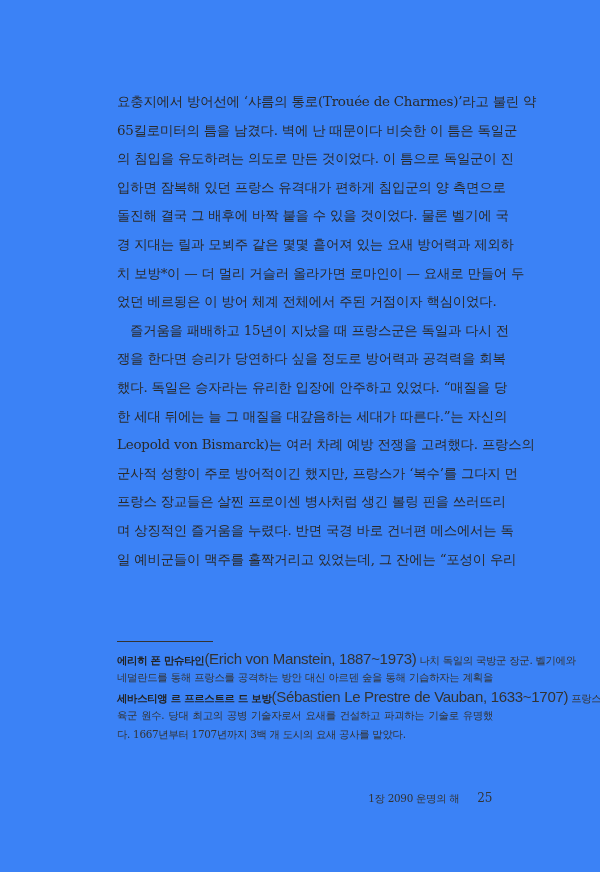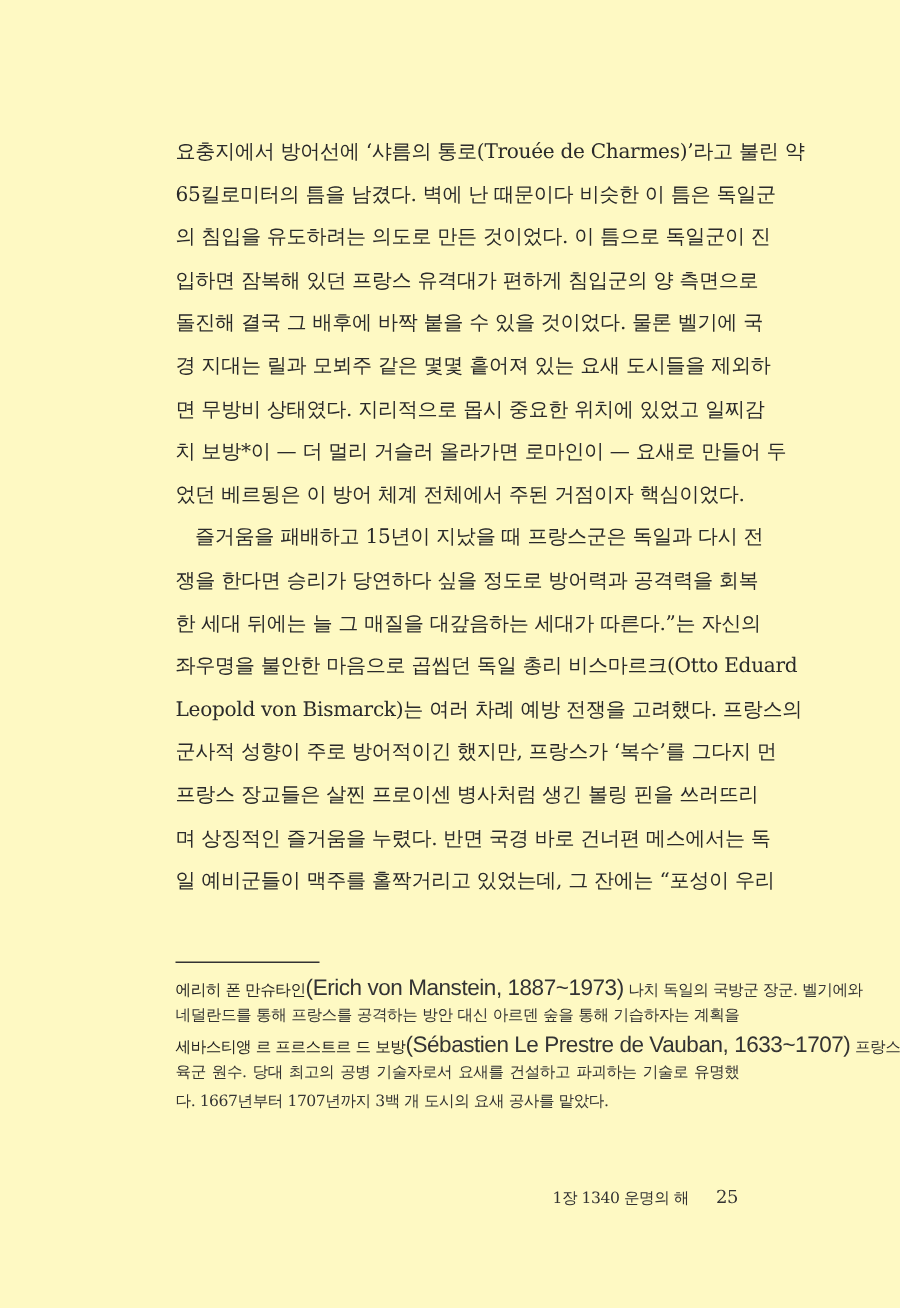--- a/index.html
+++ b/index.html
@@ -1,18 +1,18 @@
 <!DOCTYPE html>
 <html><head>
 <meta charset="utf-8">
 <style>
   html, body { margin: 0; padding: 0; background: #ffffff; }
   body { width: 600px; height: 872px; position: relative; overflow: hidden; }
   .page {
-    position: absolute; left: 0; top: 0; width: 600px; height: 872px; background: #fef9c3;
+    position: absolute; left: 0; top: 0; width: 600px; height: 872px; background: #3b82f6;
   }
   .body-text {
     position: absolute; left: 117px; top: 88px; width: 376px;
     font-family: "DejaVu Serif", "Liberation Serif", serif;
     font-size: 13.4px; line-height: 28.6px; color: #2a2a2a;
     letter-spacing: -0.2px;
   }
   .body-text .line { display: block; white-space: nowrap; text-align: justify; text-align-last: justify; height: 28.6px; }
   .body-text .line.last { text-align-last: left; }
   .body-text .line.indent { padding-left: 13px; }
@@ -20,48 +20,47 @@
     position: absolute; left: 117px; top: 641px; width: 96px; height: 0;
     border-top: 1px solid #333333;
   }
   .footnotes {
     position: absolute; left: 117px; top: 649px; width: 376px;
     font-family: "DejaVu Serif", "Liberation Serif", serif;
     font-size: 10.4px; line-height: 19px; color: #333333; letter-spacing: -0.3px;
   }
   .footnotes .line { display: block; white-space: nowrap; text-align: justify; text-align-last: justify; height: 19px; }
   .footnotes .line.last { text-align-last: left; }
-  .footnotes .term { font-family: "DejaVu Sans", "Liberation Sans", sans-serif; font-weight: normal; color: #222; }
+  .footnotes .term { font-family: "DejaVu Sans", "Liberation Sans", sans-serif; font-weight: bold; color: #222; }
   .footnotes .latin { font-family: "Liberation Sans", "DejaVu Sans", sans-serif; font-size: 15px; }
   .running-footer {
     position: absolute; left: 360px; top: 791px; width: 132px; text-align: right;
     font-family: "DejaVu Serif", "Liberation Serif", serif; font-size: 10.4px; color: #333;
     letter-spacing: -0.3px;
   }
   .running-footer .page-num { font-size: 12px; margin-left: 18px; }
 </style>
 </head>
 <body>
 
 <div class="page">
 
   <div class="body-text">
     <span class="line">요충지에서 방어선에 ‘샤름의 통로(Trouée de Charmes)’라고 불린 약</span>
     <span class="line">65킬로미터의 틈을 남겼다. 벽에 난 때문이다 비슷한 이 틈은 독일군</span>
     <span class="line">의 침입을 유도하려는 의도로 만든 것이었다. 이 틈으로 독일군이 진</span>
     <span class="line">입하면 잠복해 있던 프랑스 유격대가 편하게 침입군의 양 측면으로</span>
     <span class="line">돌진해 결국 그 배후에 바짝 붙을 수 있을 것이었다. 물론 벨기에 국</span>
-    <span class="line">경 지대는 릴과 모뵈주 같은 몇몇 흩어져 있는 요새 도시들을 제외하</span>
-    <span class="line">면 무방비 상태였다. 지리적으로 몹시 중요한 위치에 있었고 일찌감</span>
+    <span class="line">경 지대는 릴과 모뵈주 같은 몇몇 흩어져 있는 요새 방어력과 제외하</span>
     <span class="line">치 보방*이 — 더 멀리 거슬러 올라가면 로마인이 — 요새로 만들어 두</span>
     <span class="line last">었던 베르됭은 이 방어 체계 전체에서 주된 거점이자 핵심이었다.</span>
     <span class="line indent">즐거움을 패배하고 15년이 지났을 때 프랑스군은 독일과 다시 전</span>
     <span class="line">쟁을 한다면 승리가 당연하다 싶을 정도로 방어력과 공격력을 회복</span>
+    <span class="line">했다. 독일은 승자라는 유리한 입장에 안주하고 있었다. “매질을 당</span>
     <span class="line">한 세대 뒤에는 늘 그 매질을 대갚음하는 세대가 따른다.”는 자신의</span>
-    <span class="line">좌우명을 불안한 마음으로 곱씹던 독일 총리 비스마르크(Otto Eduard</span>
     <span class="line">Leopold von Bismarck)는 여러 차례 예방 전쟁을 고려했다. 프랑스의</span>
     <span class="line">군사적 성향이 주로 방어적이긴 했지만, 프랑스가 ‘복수’를 그다지 먼</span>
     <span class="line">프랑스 장교들은 살찐 프로이센 병사처럼 생긴 볼링 핀을 쓰러뜨리</span>
     <span class="line">며 상징적인 즐거움을 누렸다. 반면 국경 바로 건너편 메스에서는 독</span>
     <span class="line">일 예비군들이 맥주를 홀짝거리고 있었는데, 그 잔에는 “포성이 우리</span>
   </div>
 
   <div class="footnote-rule"></div>
 
   <div class="footnotes">
@@ -70,16 +69,16 @@
       <span class="line">네덜란드를 통해 프랑스를 공격하는 방안 대신 아르덴 숲을 통해 기습하자는 계획을</span>
     </div>
     <div>
       <span class="line"><span class="term">세바스티앵 르 프르스트르 드 보방</span><span class="latin">(Sébastien Le Prestre de Vauban, 1633~1707)</span><span> 프랑스의</span></span>
       <span class="line">육군 원수. 당대 최고의 공병 기술자로서 요새를 건설하고 파괴하는 기술로 유명했</span>
       <span class="line last">다. 1667년부터 1707년까지 3백 개 도시의 요새 공사를 맡았다.</span>
     </div>
   </div>
 
   <div class="running-footer">
-    <span>1장 1340 운명의 해</span><span class="page-num">25</span>
+    <span>1장 2090 운명의 해</span><span class="page-num">25</span>
   </div>
 
 </div>
 
 </body></html>

